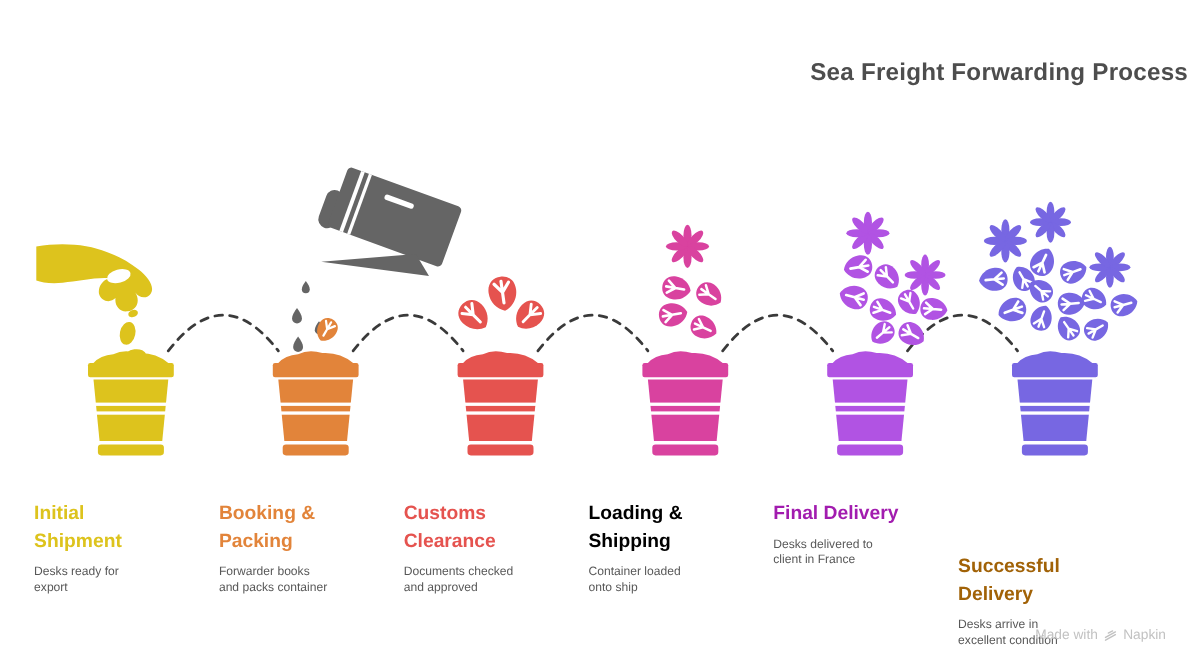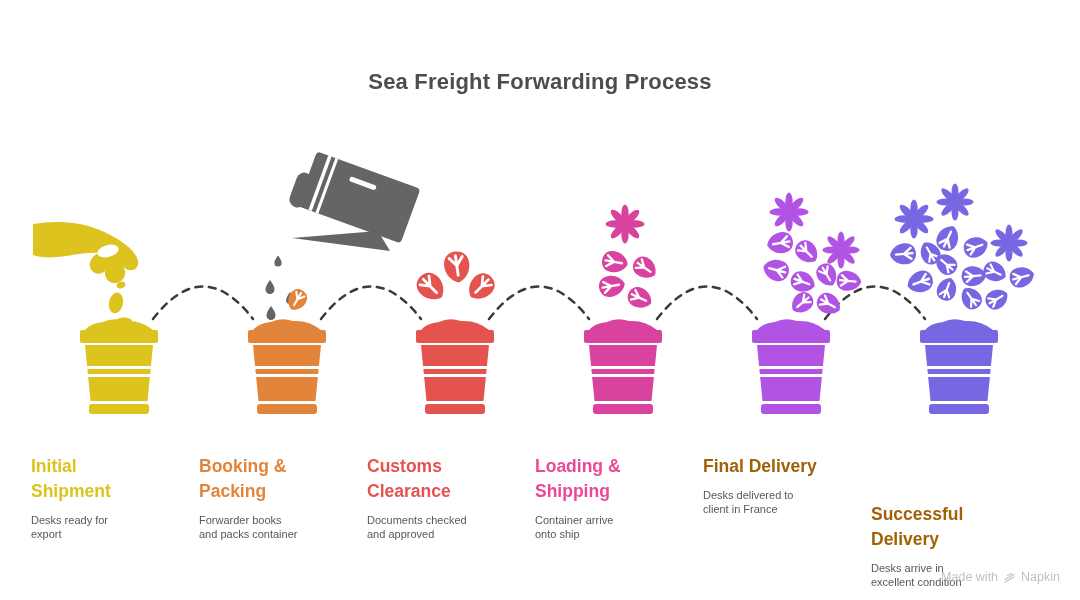--- a/index.html
+++ b/index.html
@@ -1,18 +1,18 @@
 <!DOCTYPE html>
 <html><head>
 <meta charset="utf-8">
 <style>
   html,body{margin:0;padding:0;background:#fff;}
   .canvas{position:relative;width:1080px;height:600px;background:#ffffff;overflow:hidden;
           font-family:"Liberation Sans",sans-serif;}
-  .main-title{position:absolute;top:69px;left:0;width:100%;text-align:center;
+  .main-title{position:absolute;top:53px;left:0;width:100%;text-align:right;
               font-size:22px;font-weight:bold;color:#4d4d4d;letter-spacing:.2px;}
   .art{position:absolute;left:0;top:0;}
   .stage{position:absolute;top:454px;width:176px;}
   .stage-title{font-size:17.5px;font-weight:bold;line-height:1.42;white-space:pre-line;margin:0;}
   .stage-desc{font-size:11px;color:#585858;line-height:1.32;white-space:pre-line;margin:9px 0 0;}
   .s1{left:31px}.s2{left:199px}.s3{left:367px}.s4{left:535px}.s5{left:703px}.s6{left:871px}
   .watermark{position:absolute;right:20px;bottom:16px;display:flex;align-items:center;gap:5px;
              font-size:12.5px;color:#c2c2c2;}
 </style>
 </head>
@@ -153,27 +153,27 @@
     <p class="stage-desc">Forwarder books
 and packs container</p>
   </div>
   <div class="stage s3">
     <h2 class="stage-title" style="color: rgb(229, 83, 79);">Customs
 Clearance</h2>
     <p class="stage-desc">Documents checked
 and approved</p>
   </div>
   <div class="stage s4">
-    <h2 class="stage-title" style="color: #ec4899;">Loading &amp;
+    <h2 class="stage-title" style="color: #000000;">Loading &amp;
 Shipping</h2>
-    <p class="stage-desc">Container arrive
+    <p class="stage-desc">Container loaded
 onto ship</p>
   </div>
   <div class="stage s5">
-    <h2 class="stage-title" style="color: #a16207;">Final Delivery</h2>
+    <h2 class="stage-title" style="color: #a21caf;">Final Delivery</h2>
     <p class="stage-desc">Desks delivered to
 client in France</p>
   </div>
   <div class="stage s6">
     <h2 class="stage-title" style="color: #a16207; margin-top: 48px;">Successful
 Delivery</h2>
     <p class="stage-desc">Desks arrive in
 excellent condition</p>
   </div>
 

